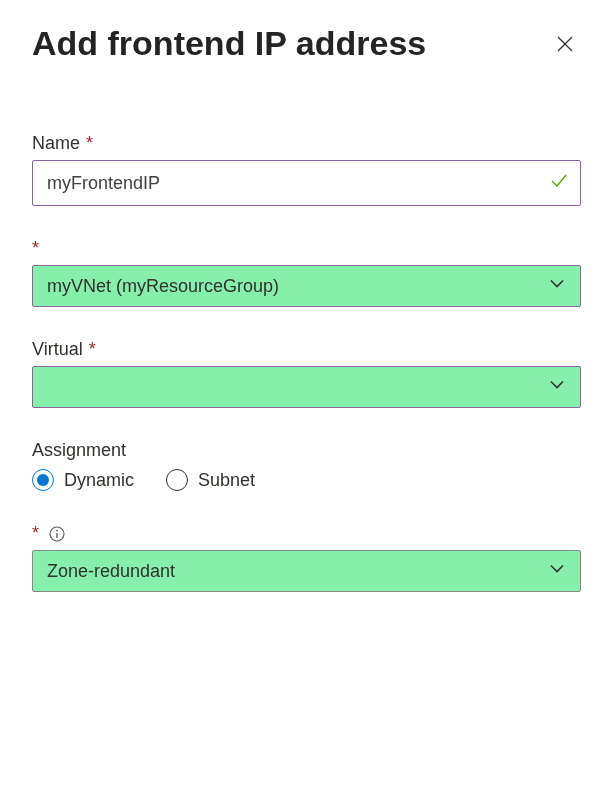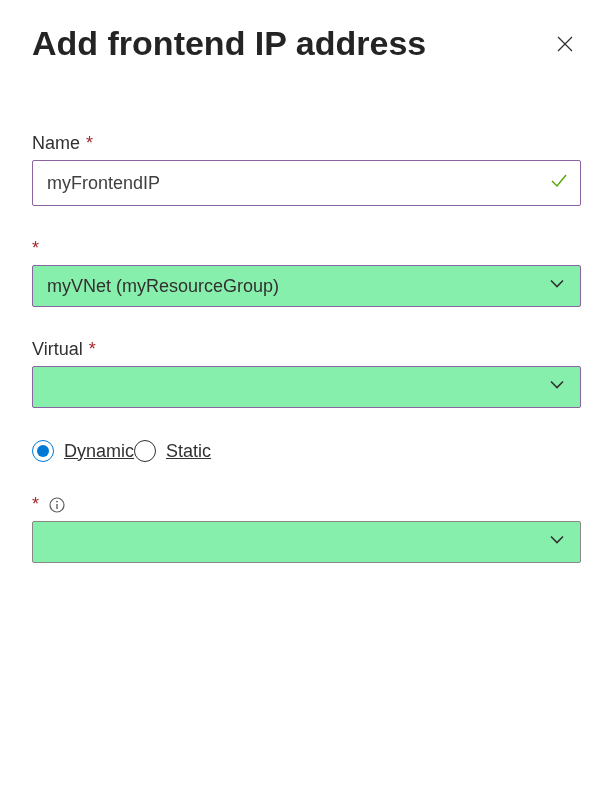--- a/index.html
+++ b/index.html
@@ -80,22 +80,22 @@
     }
     .chevron {
       position: absolute;
       right: 14px;
       top: 50%;
       transform: translateY(-50%);
       pointer-events: none;
     }
     .radio-group {
       display: flex;
+      gap: 32px;
       margin-top: 8px;
-      text-decoration: underline;
     }
     .radio-option {
       display: flex;
       align-items: center;
       gap: 10px;
       cursor: pointer;
     }
     .radio-circle {
       width: 22px;
       height: 22px;
@@ -175,45 +175,49 @@
   <div class="select-box">
     <span class="chevron">
       <svg width="18" height="18" viewBox="0 0 18 18">
         <polyline points="3,6 9,12 15,6" fill="none" stroke="#323130" stroke-width="1.6"></polyline>
       </svg>
     </span>
   </div>
 </div>
 
 <div class="field-group">
+  <div class="label">
+    <span>Assignment</span>
+  </div>
   <div class="radio-group">
     <div class="radio-option">
       <div class="radio-circle selected">
         <div class="radio-dot"></div>
       </div>
       <span class="radio-label">Dynamic</span>
     </div>
     <div class="radio-option">
       <div class="radio-circle"></div>
-      <span class="radio-label">Static</span>
+      <span class="radio-label">Subnet</span>
     </div>
   </div>
 </div>
 
 <div class="field-group">
   <div class="label">
     <span class="required">*</span>
     <span class="info-icon">
       <svg width="16" height="16" viewBox="0 0 16 16">
         <circle cx="8" cy="8" r="7" fill="none" stroke="#605e5c" stroke-width="1.2"></circle>
         <circle cx="8" cy="4.6" r="0.9" fill="#605e5c"></circle>
         <line x1="8" y1="7" x2="8" y2="12" stroke="#605e5c" stroke-width="1.4"></line>
       </svg>
     </span>
   </div>
   <div class="select-box select-gray">
+    <span>Zone-redundant</span>
     <span class="chevron">
       <svg width="18" height="18" viewBox="0 0 18 18">
         <polyline points="3,6 9,12 15,6" fill="none" stroke="#323130" stroke-width="1.6"></polyline>
       </svg>
     </span>
   </div>
 </div>
 
 </body></html>

